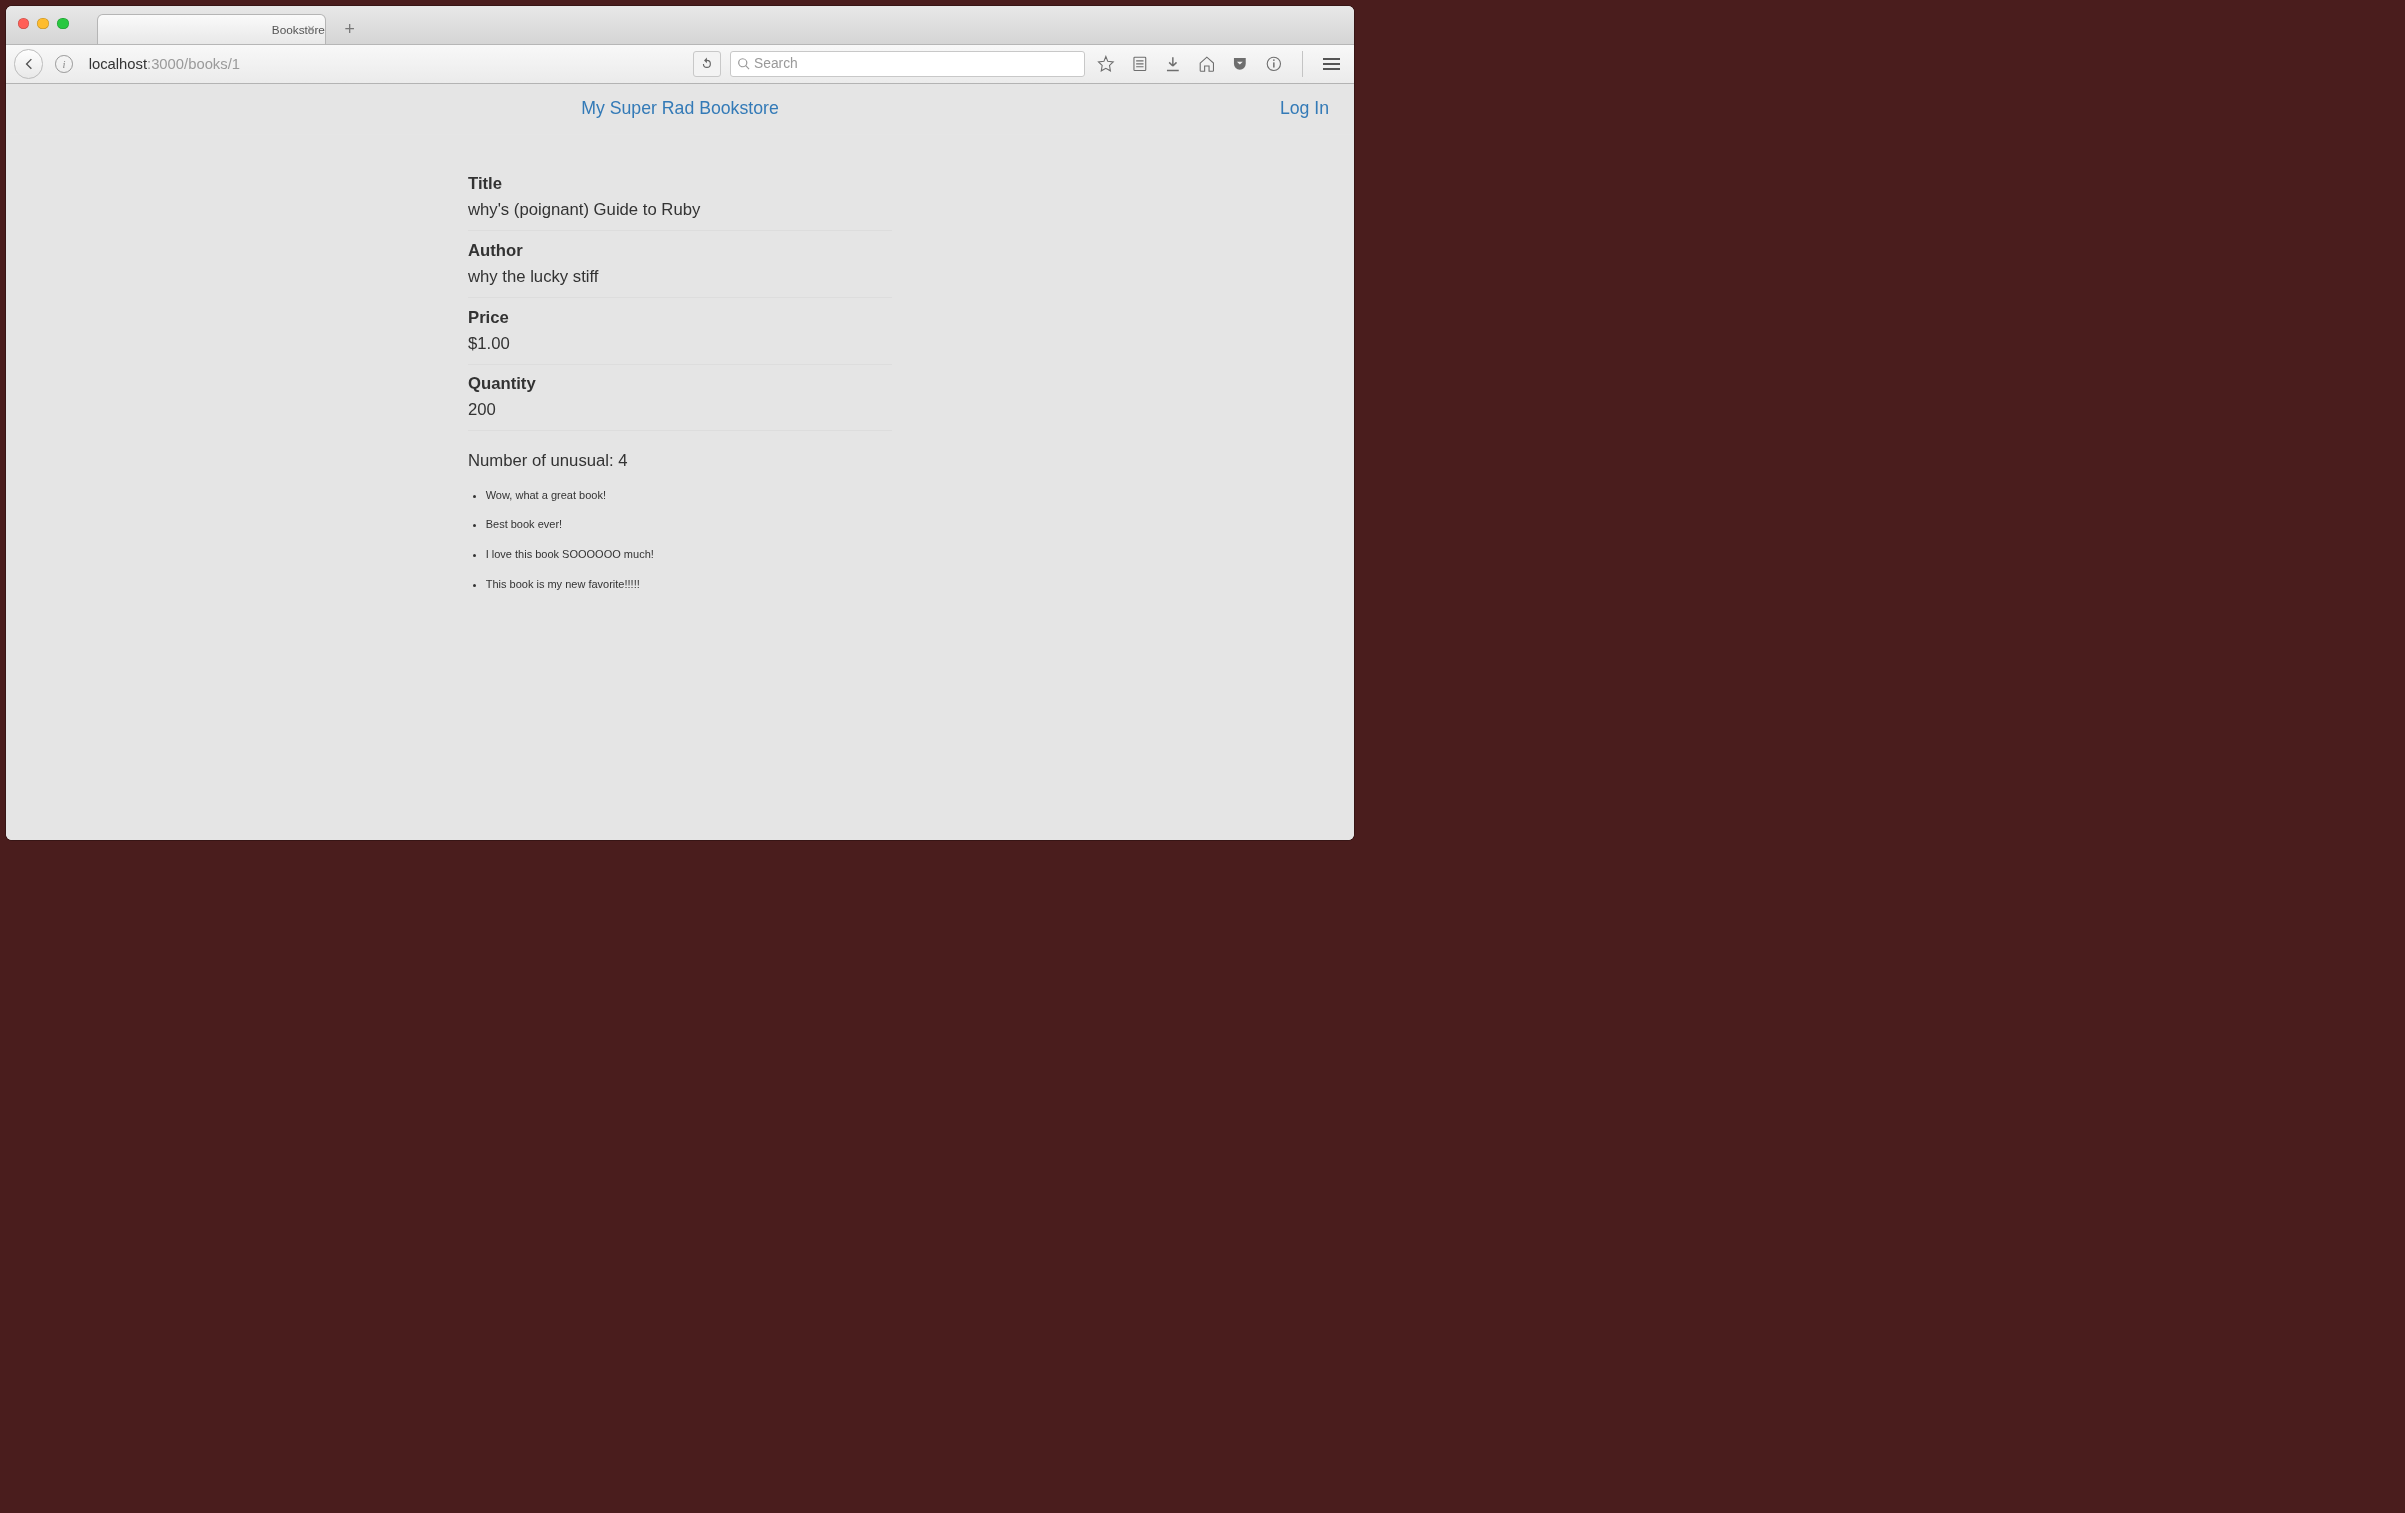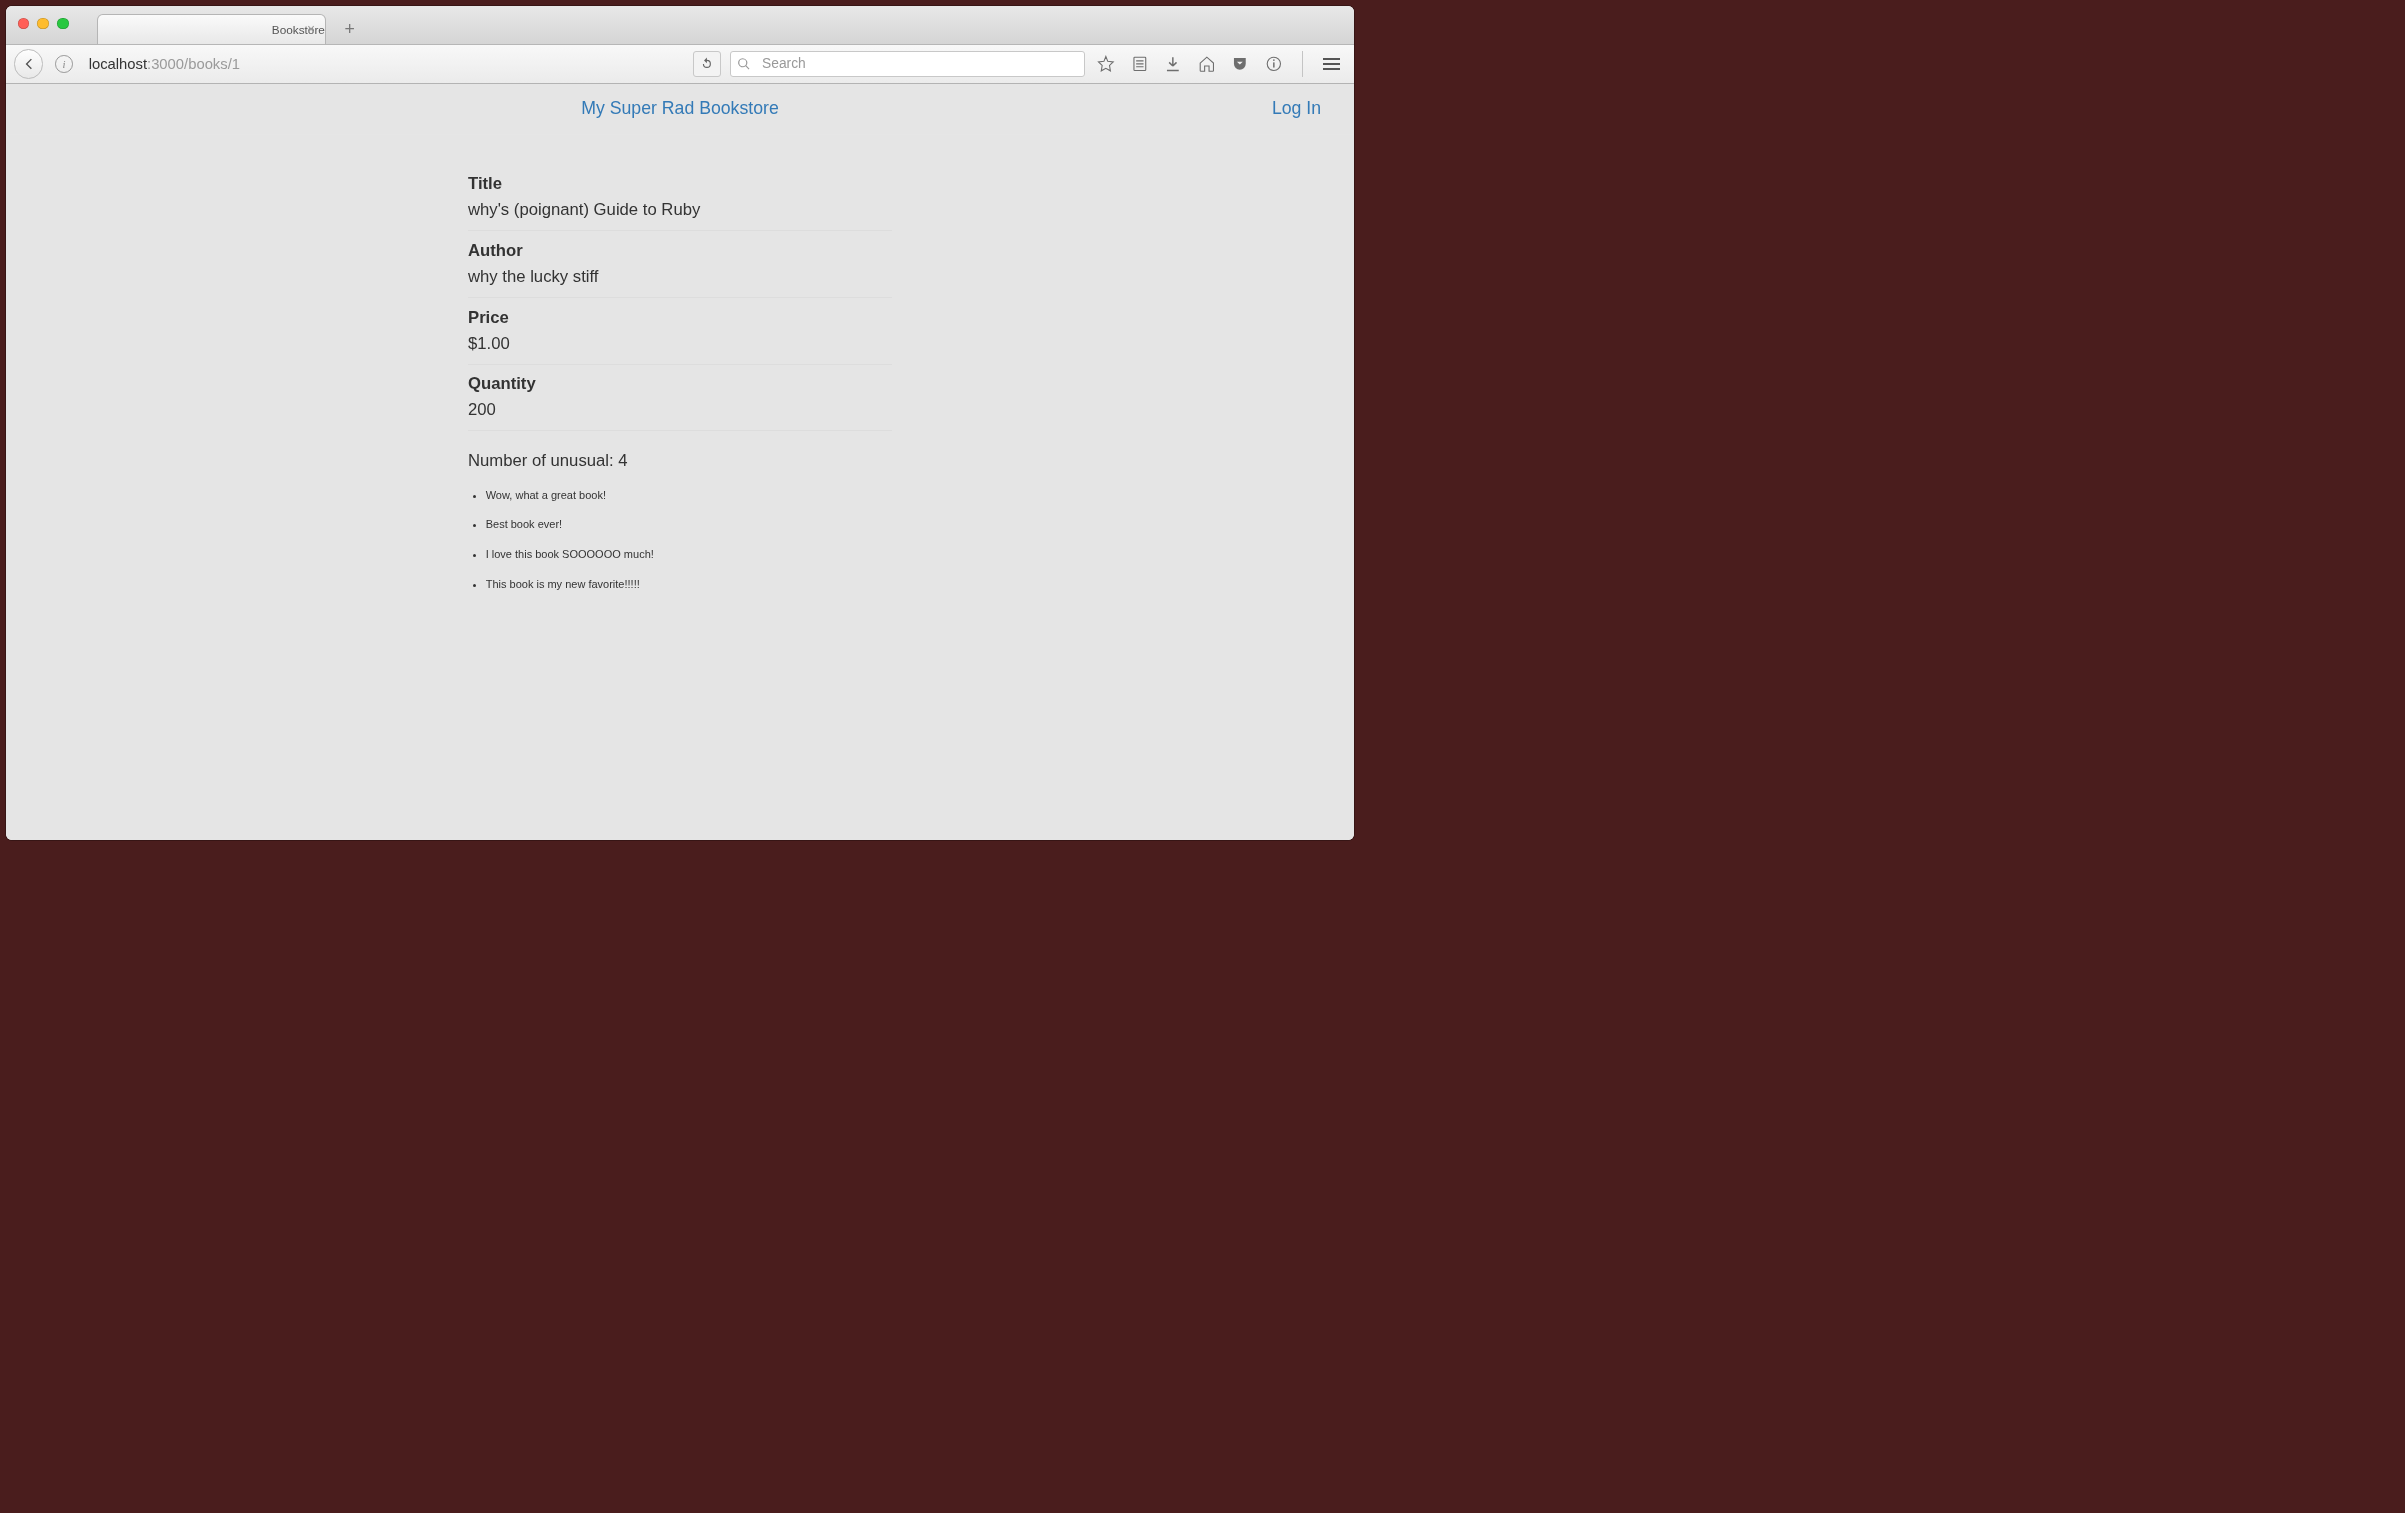--- a/index.html
+++ b/index.html
@@ -86,36 +86,36 @@
   }
   .url .faded { color:#9a9a9a }
   .reload{
     width:27.6px;height:25.6px;border:1px solid #c8c8c8;border-radius:3px;
     background:#f3f3f3;display:flex;align-items:center;justify-content:center;
     color:#666;font-size:14.8px;margin-right:3.9px;
   }
   .search{
     width:355px;height:25.6px;border:1px solid #c8c8c8;border-radius:3px;
     background:#fff;display:flex;align-items:center;padding:0 5.9px;color:#999;
-    font-size:13.8px;gap:11px;
+    font-size:13.8px;gap:3px;
   }
   .icons-right{display:flex;gap:15.8px;align-items:center;color:#6e6e6e;padding:0 5.9px}
   .ico{width:17.7px;height:17.7px;display:flex;align-items:center;justify-content:center}
   .ico svg{width:17.7px;height:17.7px;fill:#6e6e6e}
   .divider{width:1px;height:25.6px;background:#c4c4c4;margin:0 3.9px}
   .hamburger div{width:17.7px;height:2px;background:#555;margin:3px 0}
   
   .viewport{flex:1;background:#e5e5e5;overflow:auto}
   .navbar{
     height:51px;border-bottom:1px solid #e6e6e6;display:flex;
     align-items:center;justify-content:center;position:relative;
     font-size:17.7px;
   }
   .navbar a{color:#337ab7;text-decoration:none}
-  .login{position:absolute;right:33px}
+  .login{position:absolute;right:25px}
   .content{
     width:424px;margin:29.6px auto 0 auto;color:#333;
   }
   .row{padding:9.9px 0;border-bottom:1px solid #ddd}
   .row:last-of-type{border-bottom:1px solid #ddd}
   dt{font-weight:700;font-size:16.7px;margin-bottom:5.9px}
   dd{font-size:16.7px}
   .reviews-count{font-size:16.7px;margin-top:19.7px}
   ul.reviews{margin-top:13.8px;padding-left:17.7px}
   ul.reviews li{font-size:11px;margin:17.7px 0}

